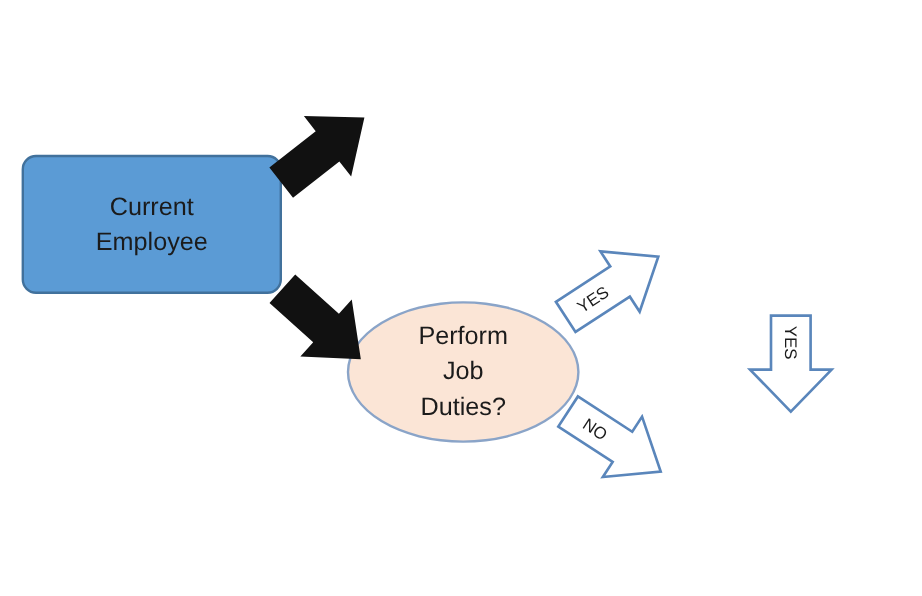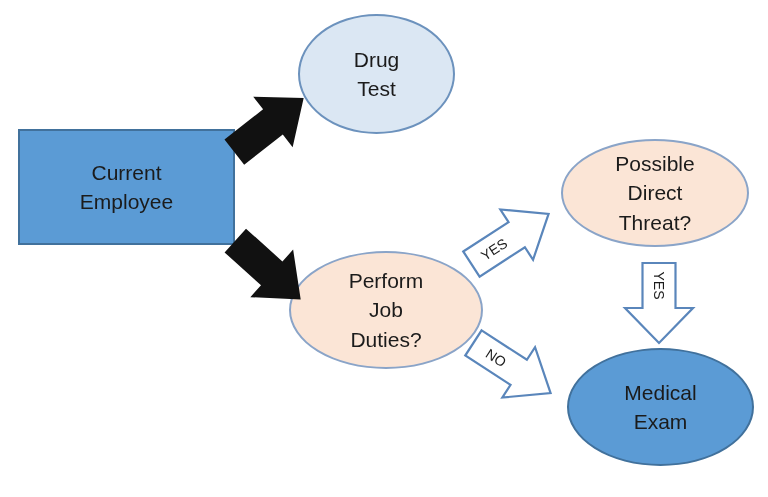--- a/index.html
+++ b/index.html
@@ -17,20 +17,21 @@
   .node {
     position: absolute;
     display: flex;
     align-items: center;
     justify-content: center;
     box-sizing: border-box;
     text-align: center;
     color: #1b1b1b;
     font-size: 21px;
     line-height: 1.4;
+    border-radius: 12px;
   }
   .node .label { white-space: pre-line; }
   .ellipse { border-radius: 50%; }
 
   
   #n-current {
     left: 18px; top: 129px; width: 217px; height: 116px;
     background: #5b9bd5; border: 2px solid #41719c;
   }
   #n-drug {
@@ -69,41 +70,28 @@
 </head>
 <body>
 
 <div id="canvas">
 
   <div class="node" id="n-current">
     <div class="label">Current
 Employee</div>
   </div>
 
-  <div class="node ellipse" id="n-drug">
-    <div class="label">Drug
-Test</div>
-  </div>
 
   <div class="node ellipse" id="n-duties">
     <div class="label">Perform
 Job
 Duties?</div>
   </div>
 
-  <div class="node ellipse" id="n-threat">
-    <div class="label">Possible
-Direct
-Threat?</div>
-  </div>
 
-  <div class="node ellipse" id="n-medical">
-    <div class="label">Medical
-Exam</div>
-  </div>
 
   <svg class="arrow" id="a-drug" width="110" height="110" viewBox="0 0 110 110">
     <g transform="rotate(-38 55 55)">
       <path class="black-arrow" d="M11,39 L60,39 L60,23 L99,55 L60,87 L60,71 L11,71 Z"></path>
     </g>
   </svg>
 
   <svg class="arrow" id="a-duties" width="110" height="110" viewBox="0 0 110 110">
     <g transform="rotate(42 55 55)">
       <path class="black-arrow" d="M11,39 L60,39 L60,23 L99,55 L60,87 L60,71 L11,71 Z"></path>

